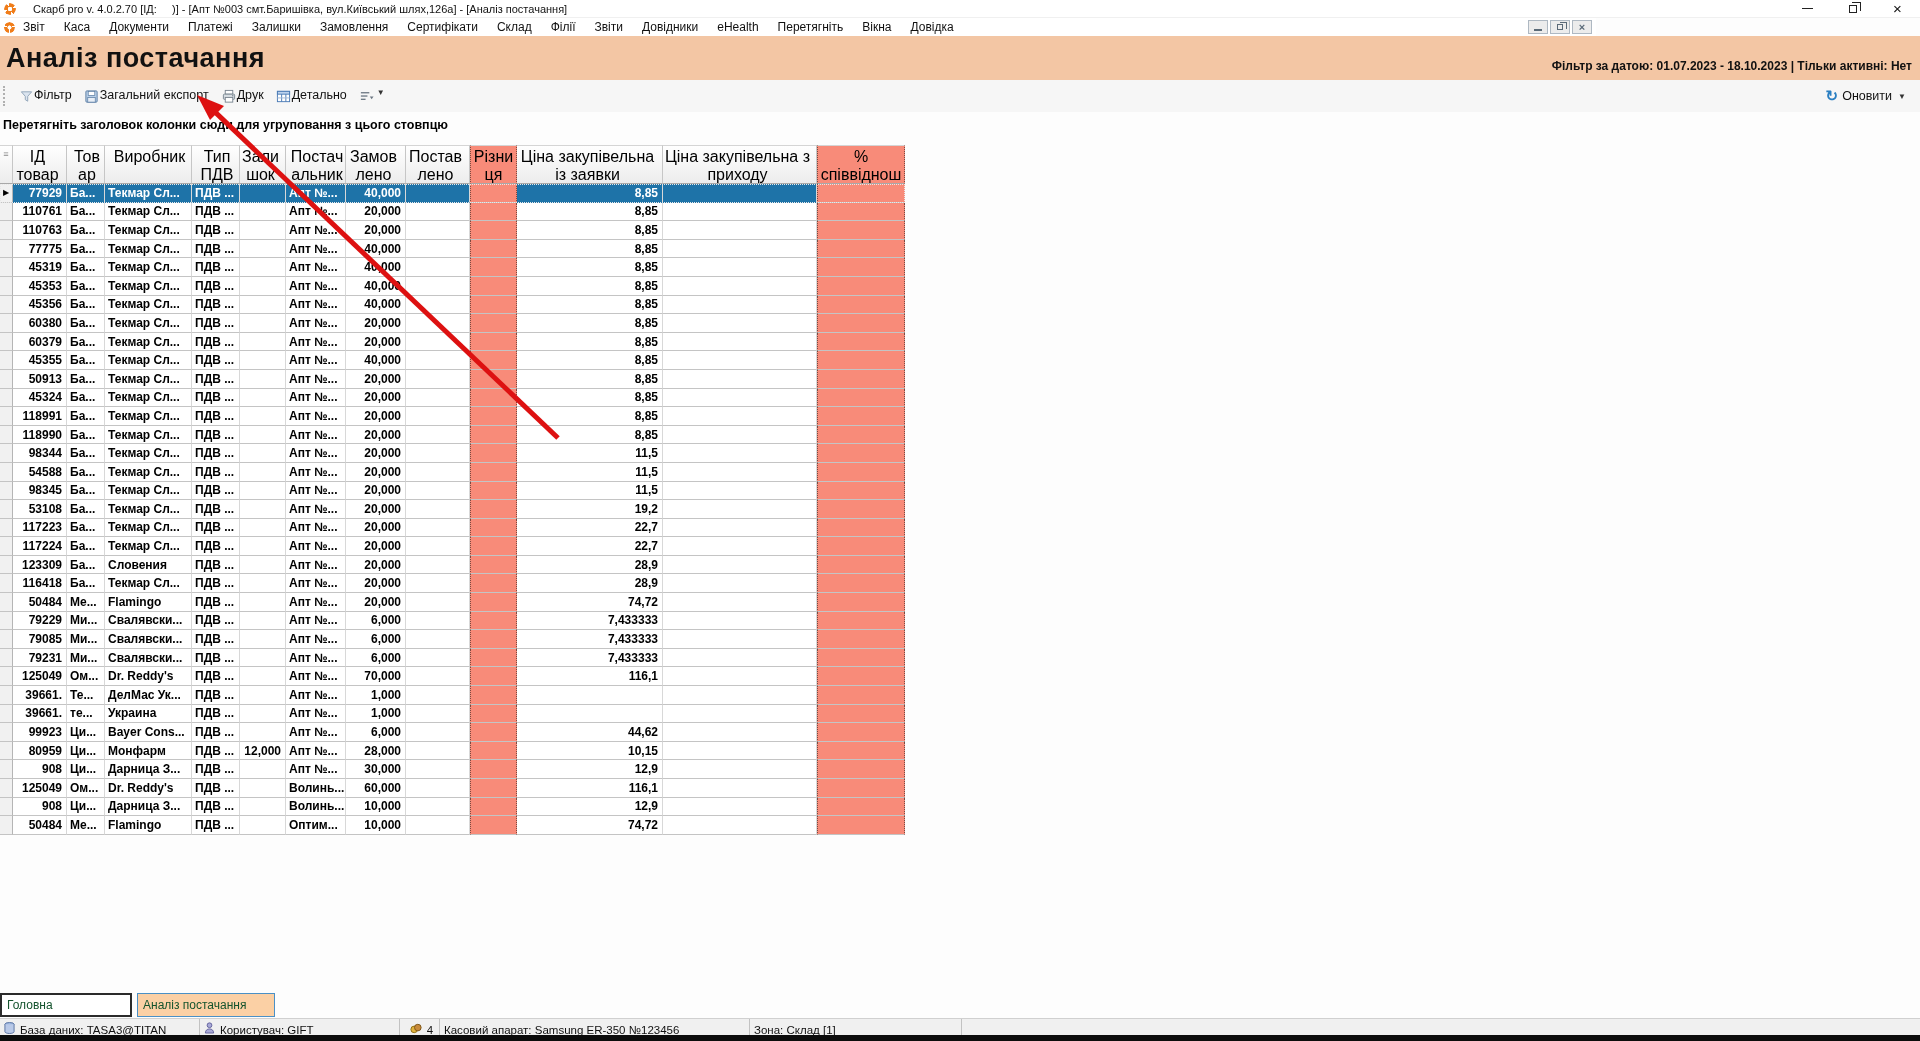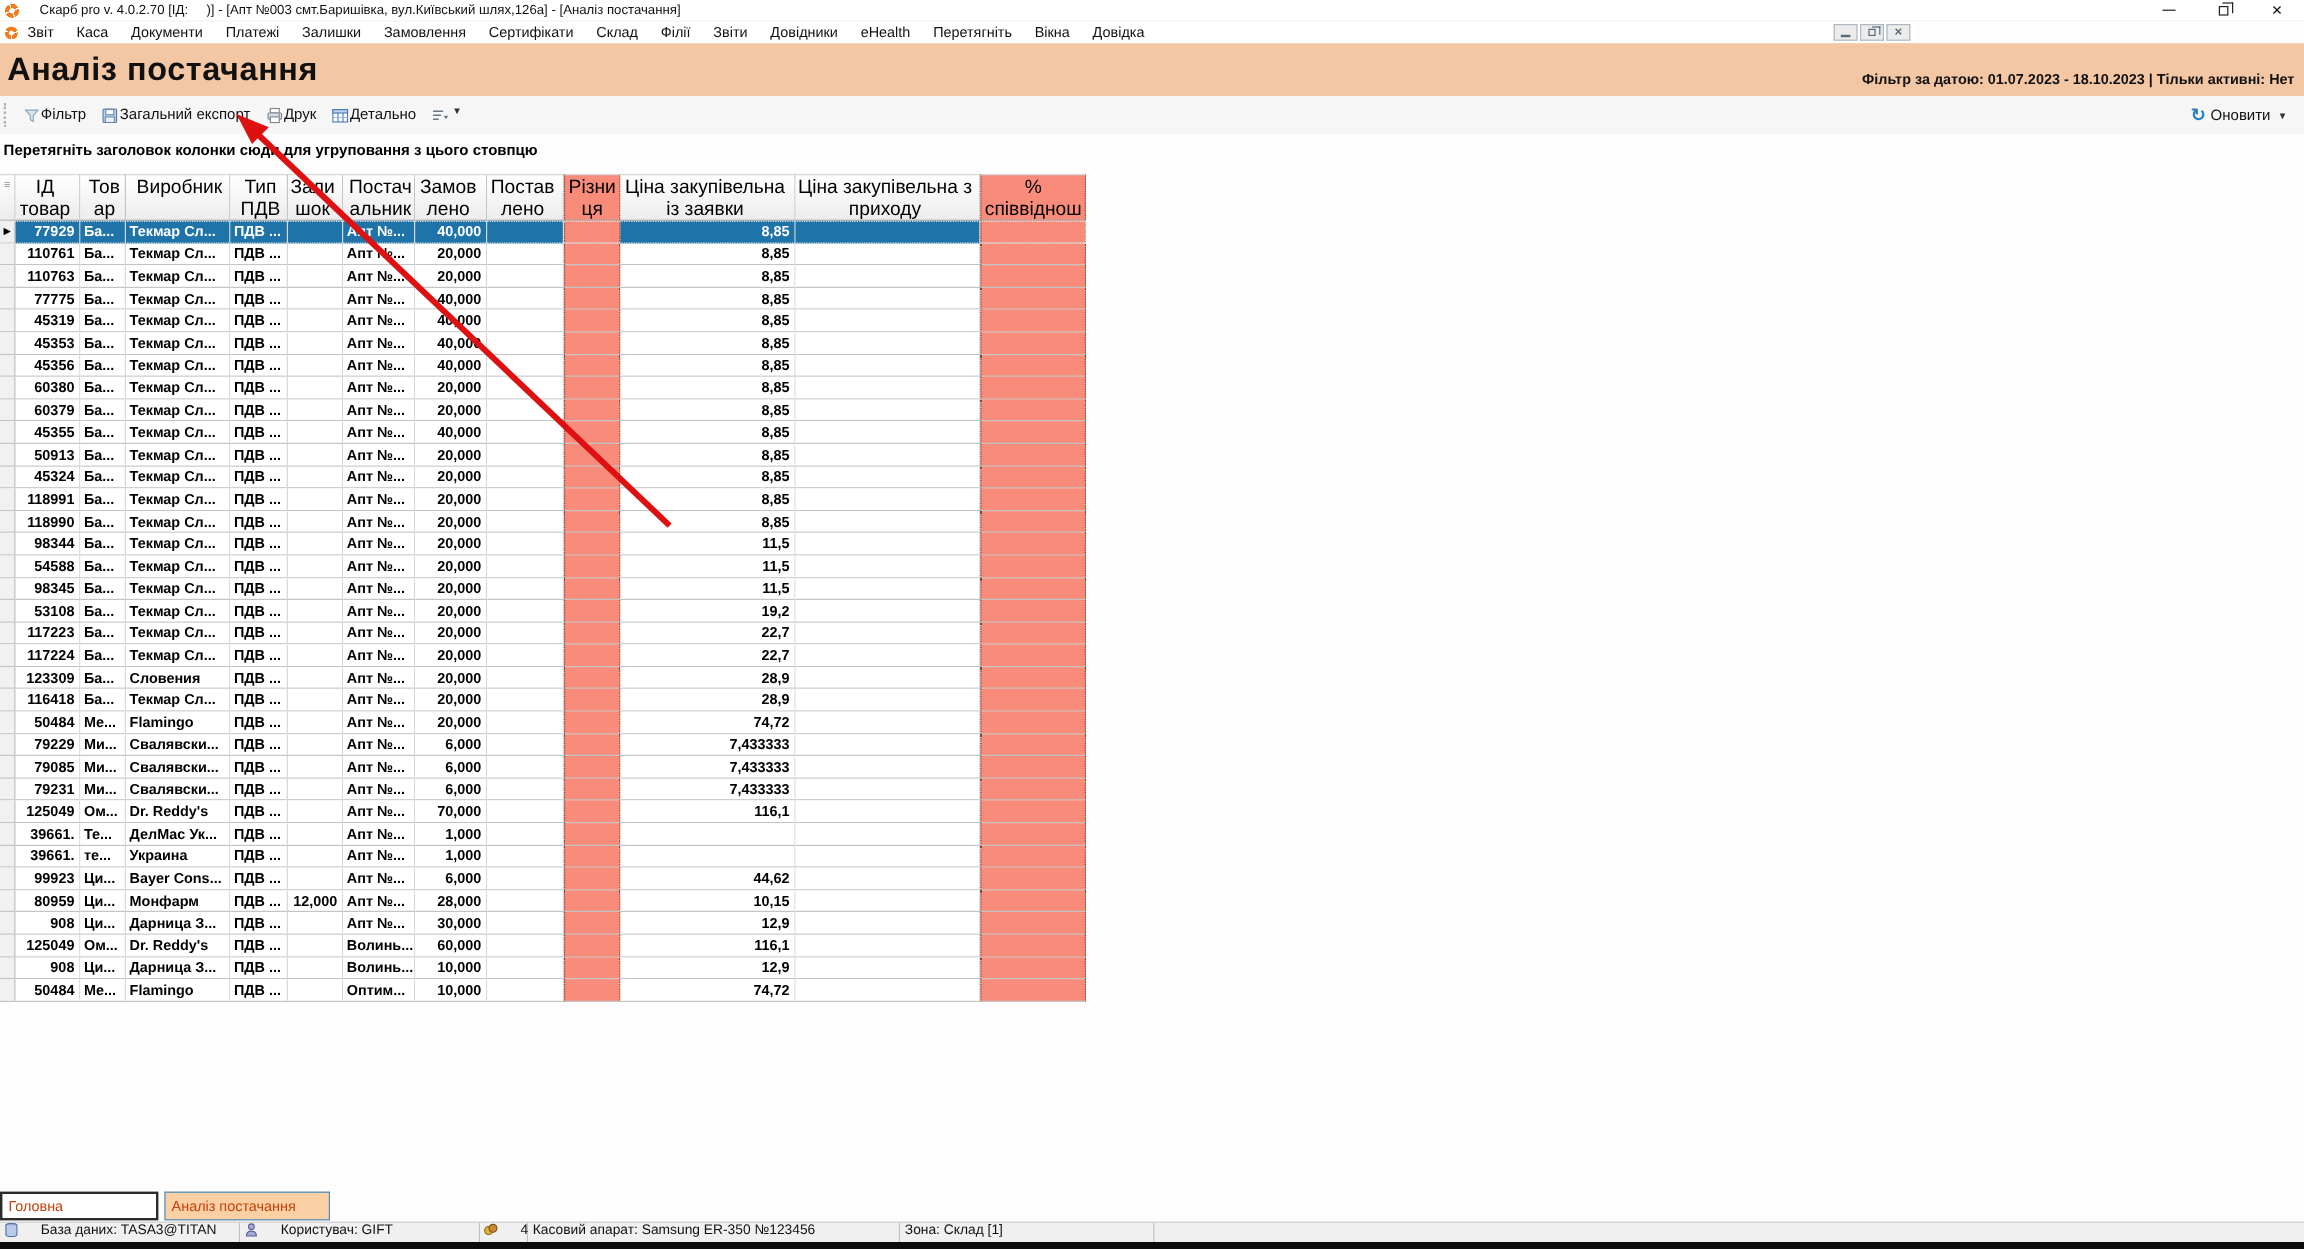--- a/index.html
+++ b/index.html
@@ -85,26 +85,26 @@
   
   .recbar { position:absolute; left:0; top:1005px; width:756px; height:17px; background:#f0f0f0;
             border:1px solid #cdcdcd; display:flex; align-items:center;margin-top:44px; }
   .recgrip { width:4px; height:11px; margin-left:4px; border-left:2px dotted #b0b0b0; }
   .recbtn { margin-left:42px; padding:0 4px; height:15px; background:#e2e2e2; border:1px solid #b8b8b8;
             font-size:12px; font-weight:bold; color:#000; display:flex; align-items:center; }
 
   .tabsrow { position:absolute; left:0; top:992px; width:1920px; height:26px; background:#fdfdfd;
              display:flex; align-items:flex-start; gap:5px; padding-top:1px; }
   .btab { height:24px; width:132px; display:flex; align-items:center; padding-left:5px;
-          font-size:12px; color:#c2410c; background:#ffffff; border:2px solid #2b2b2b; }
+          font-size:12px; color:#14532d; background:#ffffff; border:2px solid #2b2b2b; }
   .btab.active { width:138px; background:#fbd0a5; border:1px solid #4a90c6; }
 
   .statusbar { position:absolute; left:0; top:1018px; width:1920px; height:17px; background:#f0f0f0;
                border-top:1px solid #d0d0d0; display:flex; align-items:center; font-size:11.5px; color:#111; }
-  .seg { display:flex; align-items:flex-start; gap:19px; height:17px; padding-left:4px;
+  .seg { display:flex; align-items:flex-end; gap:5px; height:17px; padding-left:4px;
          border-right:1px solid #c2c2c2; }
   .seg.s1 { width:200px; } .seg.s2 { width:200px; } .seg.s3 { width:40px; justify-content:center; }
   .seg.s4 { width:310px; } .seg.s5 { width:212px; } .seg.fill { flex:1; border-right:none; }
   .blackstrip { position:absolute; left:0; top:1035px; width:1920px; height:6px; background:#0c0c0c; }
 
   
   .overlay { position:absolute; left:0; top:0; width:1920px; height:1041px; pointer-events:none; z-index:99; }
 </style>
 </head>
 <body>

